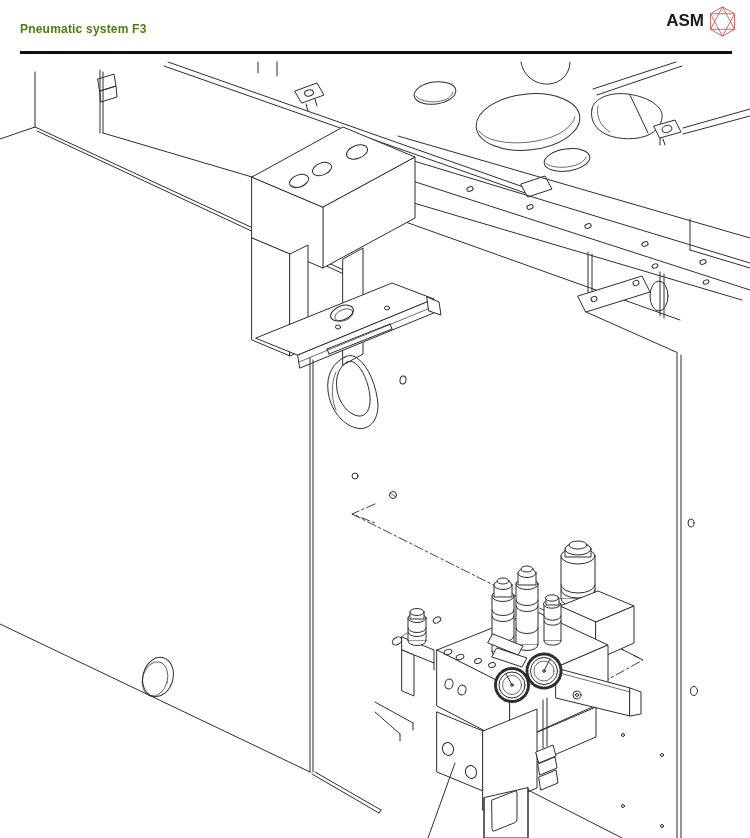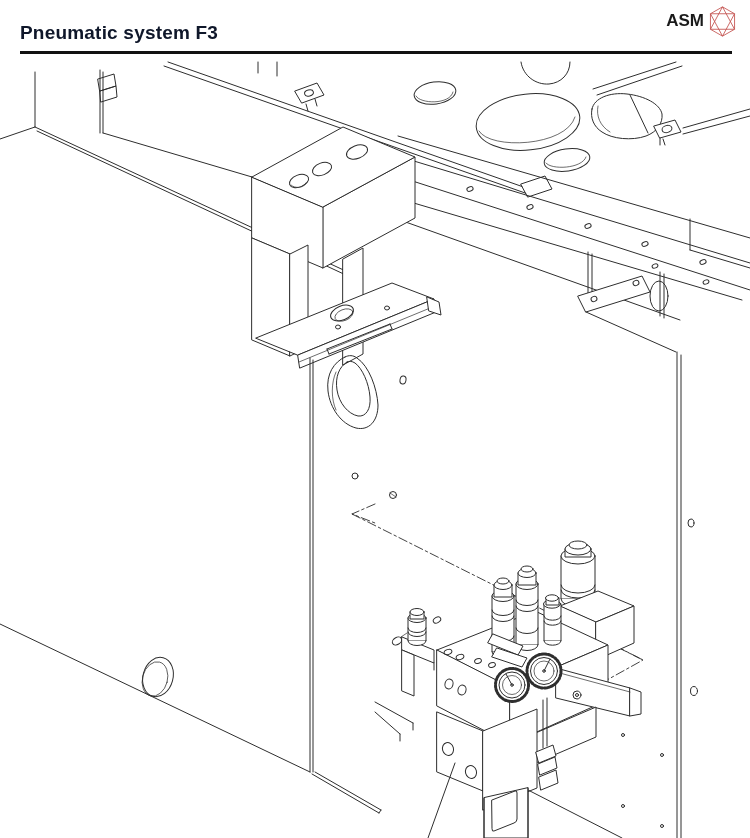--- a/index.html
+++ b/index.html
@@ -1,20 +1,20 @@
 <!DOCTYPE html>
 <html><head>
 <meta charset="utf-8">
 <style>
   html,body{margin:0;padding:0;background:#fff;}
   body{width:750px;height:838px;position:relative;overflow:hidden;
        font-family:"Liberation Sans", sans-serif;}
   .header{position:absolute;left:0;top:0;width:750px;height:62px;}
-  .page-title{position:absolute;left:20px;top:22px;font-size:19px;font-weight:bold;
-       color:#0f172a;letter-spacing:.2px;}
+  .page-title{position:absolute;left:20px;top:22px;font-size:12px;font-weight:bold;
+       color:#4d7c0f;letter-spacing:.2px;}
   .rule{position:absolute;left:20px;top:51px;width:712px;height:3px;background:#111;}
   .brand{position:absolute;right:46px;top:11px;font-size:17px;font-weight:bold;color:#1a1a1a;margin-left:44px;}
   .logo{position:absolute;right:12px;top:4px;width:31px;height:35px;}
   #diagram{position:absolute;left:0;top:0;}
   #diagram *{stroke:#2e2e2e;stroke-width:1;fill:none;stroke-linecap:round;stroke-linejoin:round;}
   #diagram .wf{fill:#ffffff;}
   #diagram .ph{stroke-dasharray:9 3 2.5 3;stroke-width:.9;}
   #diagram .kn{stroke-width:3;stroke-dasharray:1.8 1.7;}
   #diagram .thin{stroke-width:.7;}
 </style>

